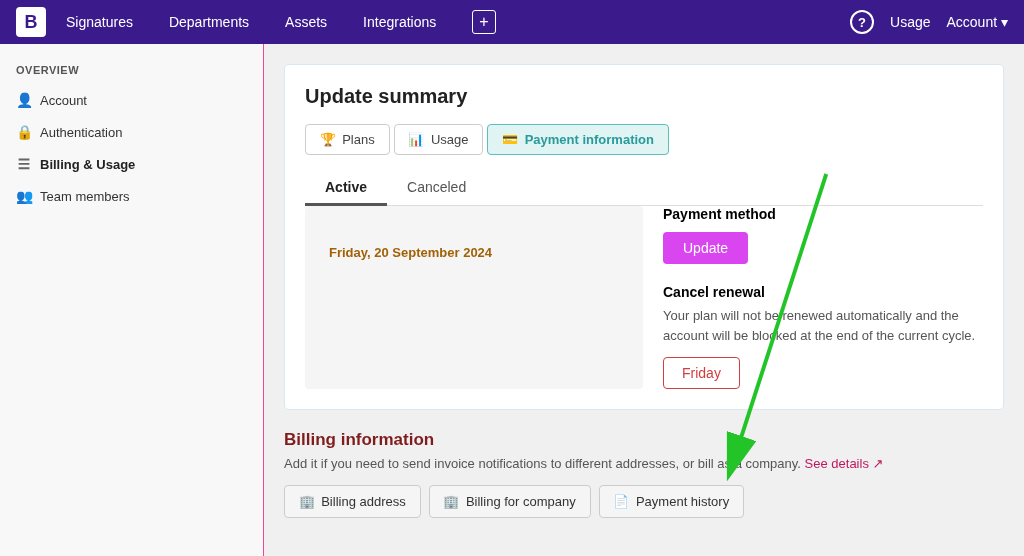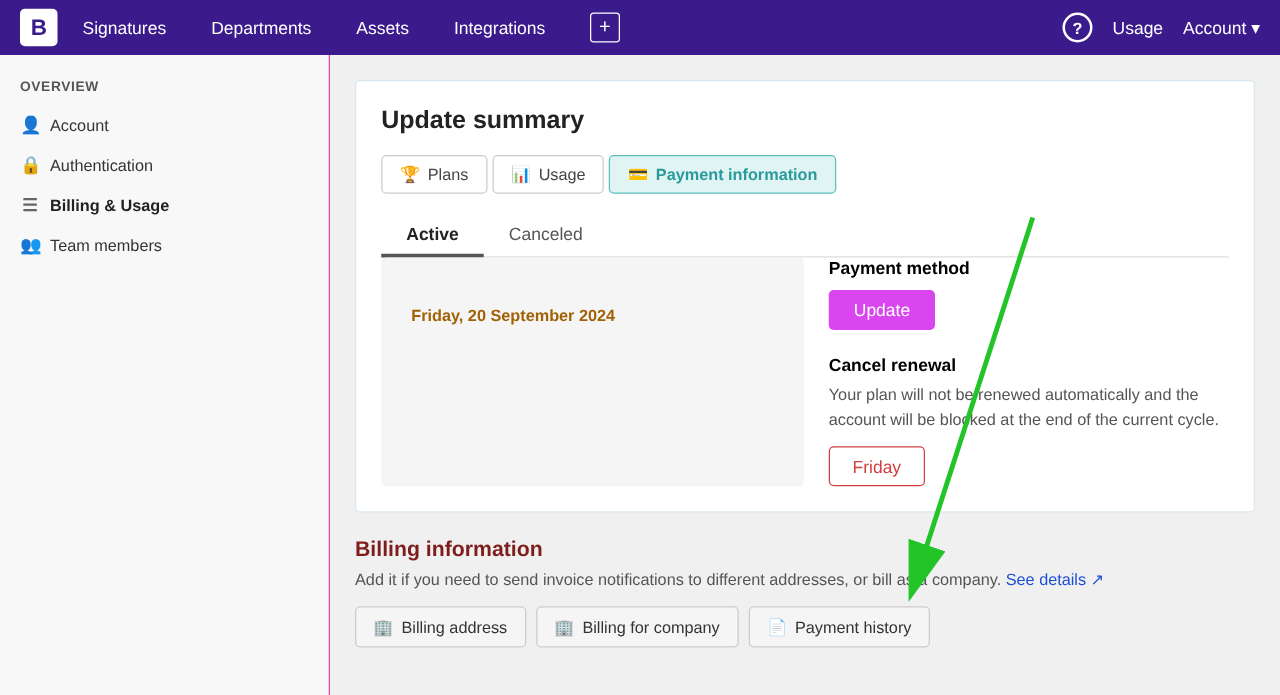--- a/index.html
+++ b/index.html
@@ -134,21 +134,21 @@
       padding: 7px 18px; cursor: pointer; font-size: 14px;
     }
 
     
     .billing-info-title {
       font-size: 17px; font-weight: 700; color: #7f1d1d; margin-bottom: 6px;
     }
     .billing-info-desc {
       font-size: 13px; color: #555; margin-bottom: 14px;
     }
-    .billing-info-desc a { color: #1d4ed8; text-decoration: none; }
+    .billing-info-desc a { color: #be185d; text-decoration: none; }
     .billing-btns {
       display: flex; gap: 8px; flex-wrap: wrap;
     }
     .billing-btn {
       display: flex; align-items: center; gap: 6px;
       padding: 8px 14px; border: 1px solid #ccc; border-radius: 4px;
       background: #f5f5f5; cursor: pointer; font-size: 13px; color: #333;
     }
     .billing-btn-icon { font-size: 13px; color: #555; }
 

